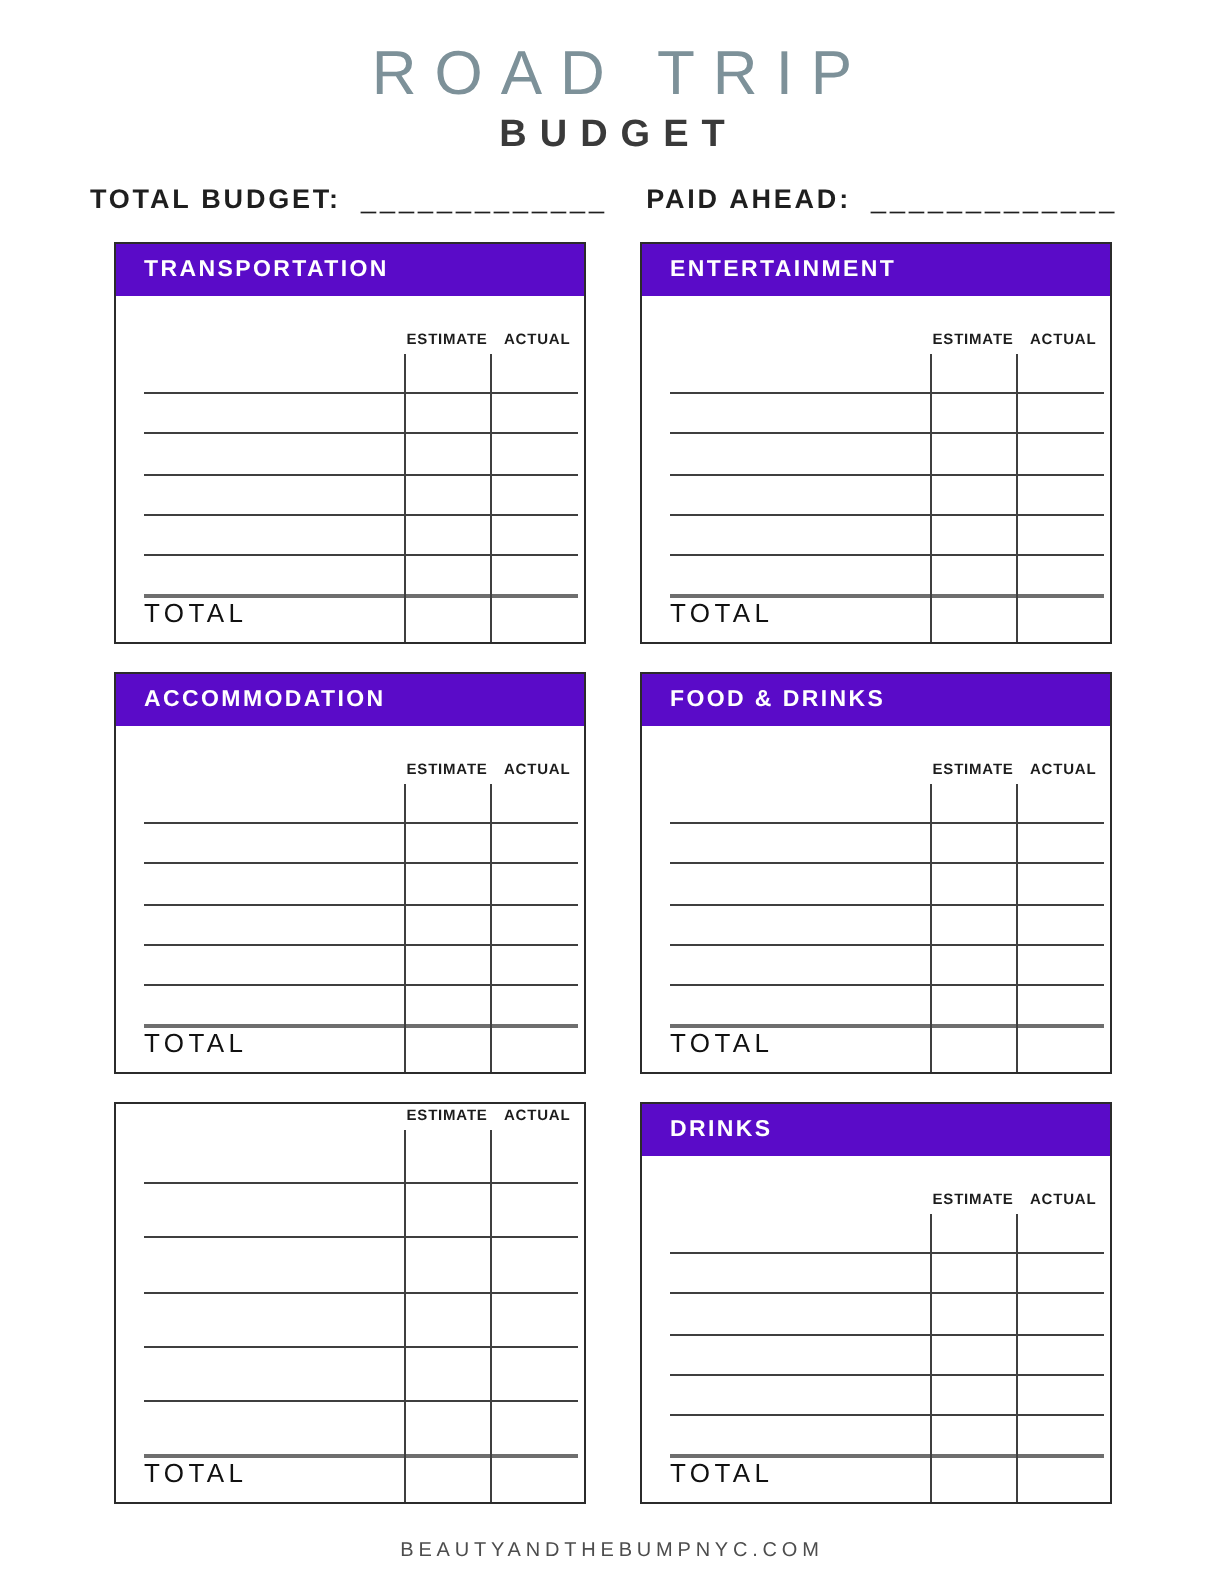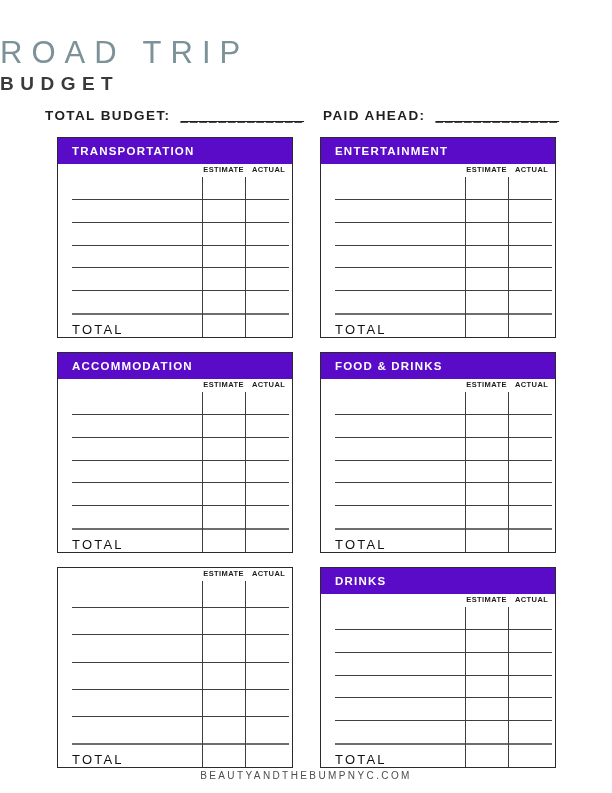--- a/index.html
+++ b/index.html
@@ -10,22 +10,22 @@
   }
   .page {
     position: relative;
     width: 612px;
     height: 793px;
     background: #ffffff;
     overflow: hidden;
   }
   
   .header {
-    text-align: left;
-    padding-top: 36px;
+    text-align: center;
+    padding-top: 20px;
   }
   .title {
     font-size: 31px;
     font-weight: 500;
     letter-spacing: 9px;
     color: var(--slate, #7d9199);
     line-height: 1.1;
     margin-right: -9px; 
   }
   .subtitle {
@@ -49,39 +49,39 @@
     color: #1f1f1f;
     white-space: nowrap;
   }
   .summary-group { display: flex; align-items: baseline; }
   .summary-group.second { margin-left: 19px; }
   .blank {
     font-weight: 500;
     letter-spacing: 2px;
     margin-left: 10px;
     color: #1f1f1f;
-    text-decoration: underline;
   }
   
   .grid {
     display: grid;
     grid-template-columns: 236px 236px;
     column-gap: 27px;
     row-gap: 14px;
     padding-left: 57px;
     margin-top: 14px;
   }
   .panel {
     width: 236px;
     height: 201px;
     border: 1px solid #2b2b2b;
     box-sizing: border-box;
     display: flex;
     flex-direction: column;
     background: #ffffff;
+    gap: 16px;
   }
   .panel-header {
     height: 26px;
     background: var(--accent, #5a0bc8);
     display: flex;
     align-items: center;
     padding-left: 14px;
     flex: 0 0 auto;
   }
   .panel-title {
@@ -127,21 +127,21 @@
     border-bottom: 1px solid #3f3f3f;
     margin-left: 14px;
     margin-right: 3px;
   }
   .entry-row.last {
     border-bottom: 2px solid #6e6e6e;
   }
   .total-row {
     flex: 0 0 22px;
     display: flex;
-    align-items: flex-end;
+    align-items: flex-start;
   }
   .total-label {
     padding-left: 14px;
     font-size: 13px;
     font-weight: 500;
     letter-spacing: 2.2px;
     color: #111111;
   }
   
   .footer {

